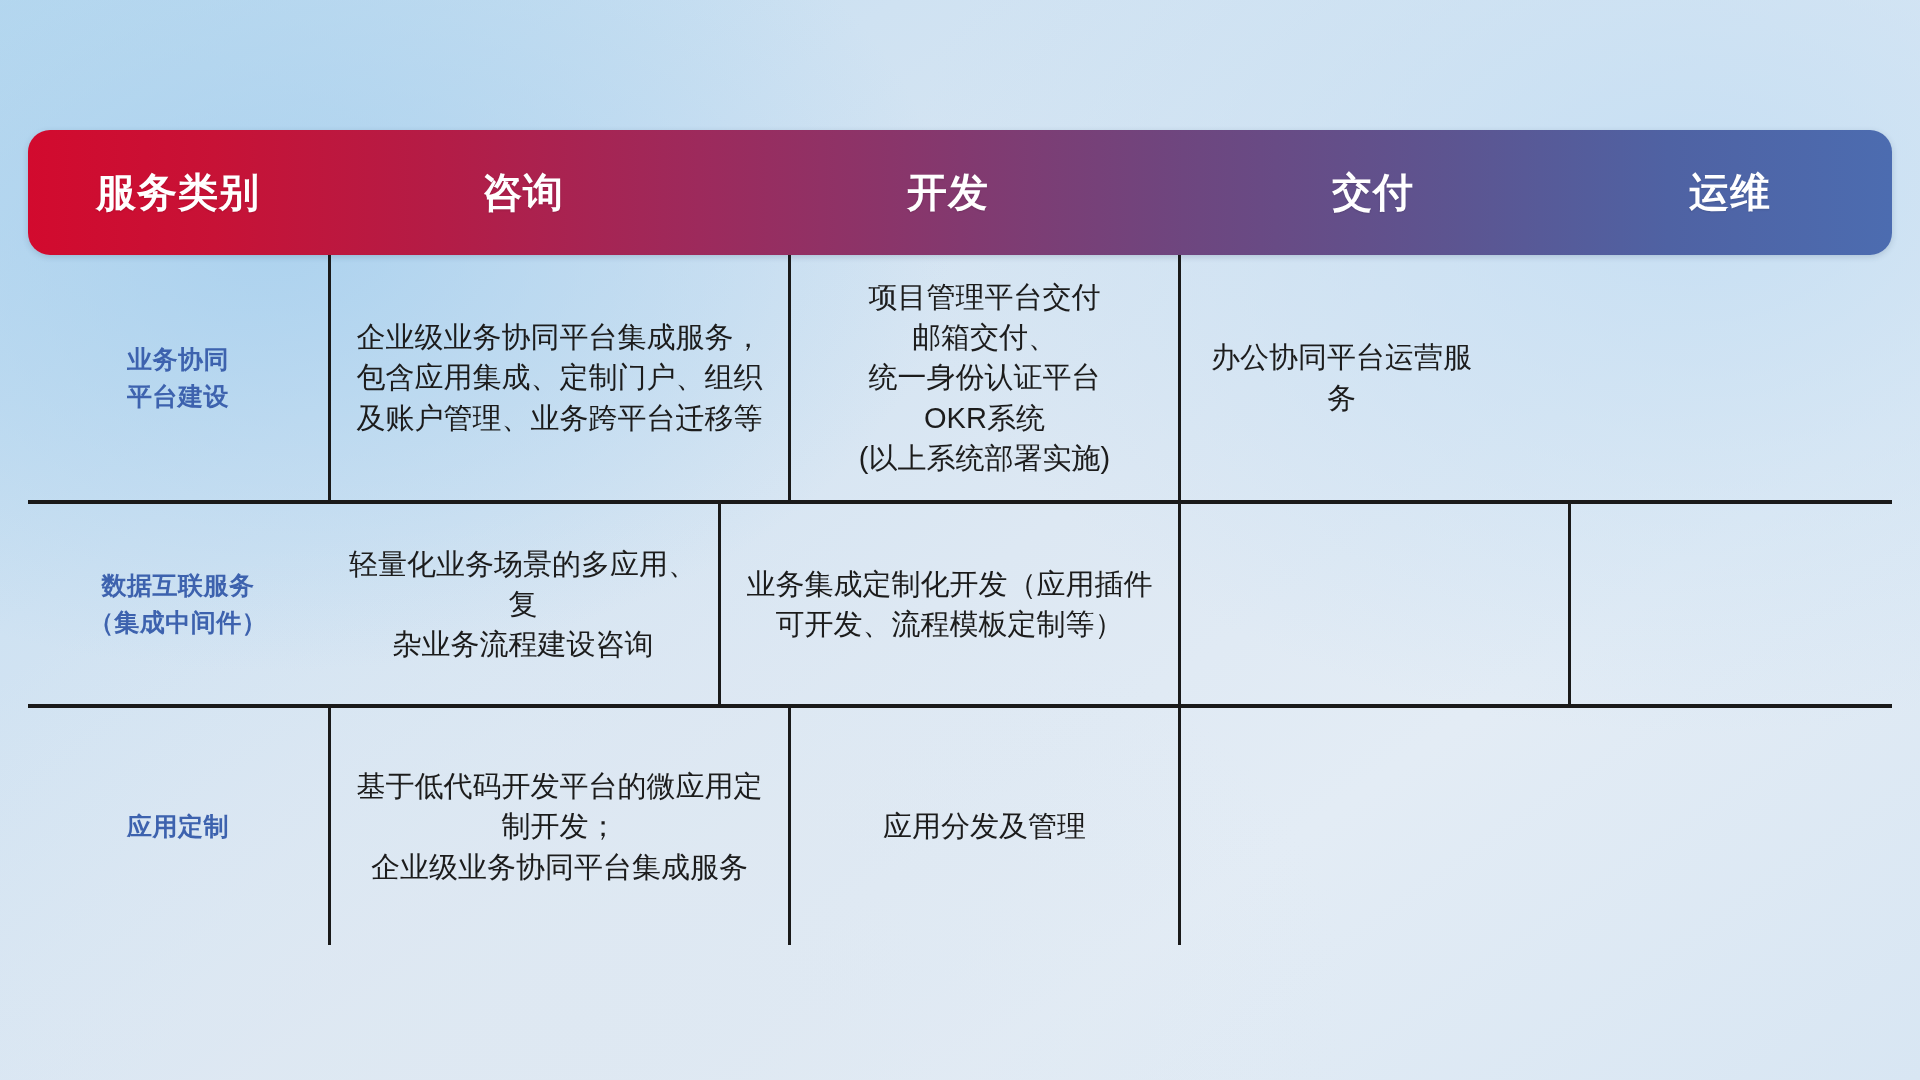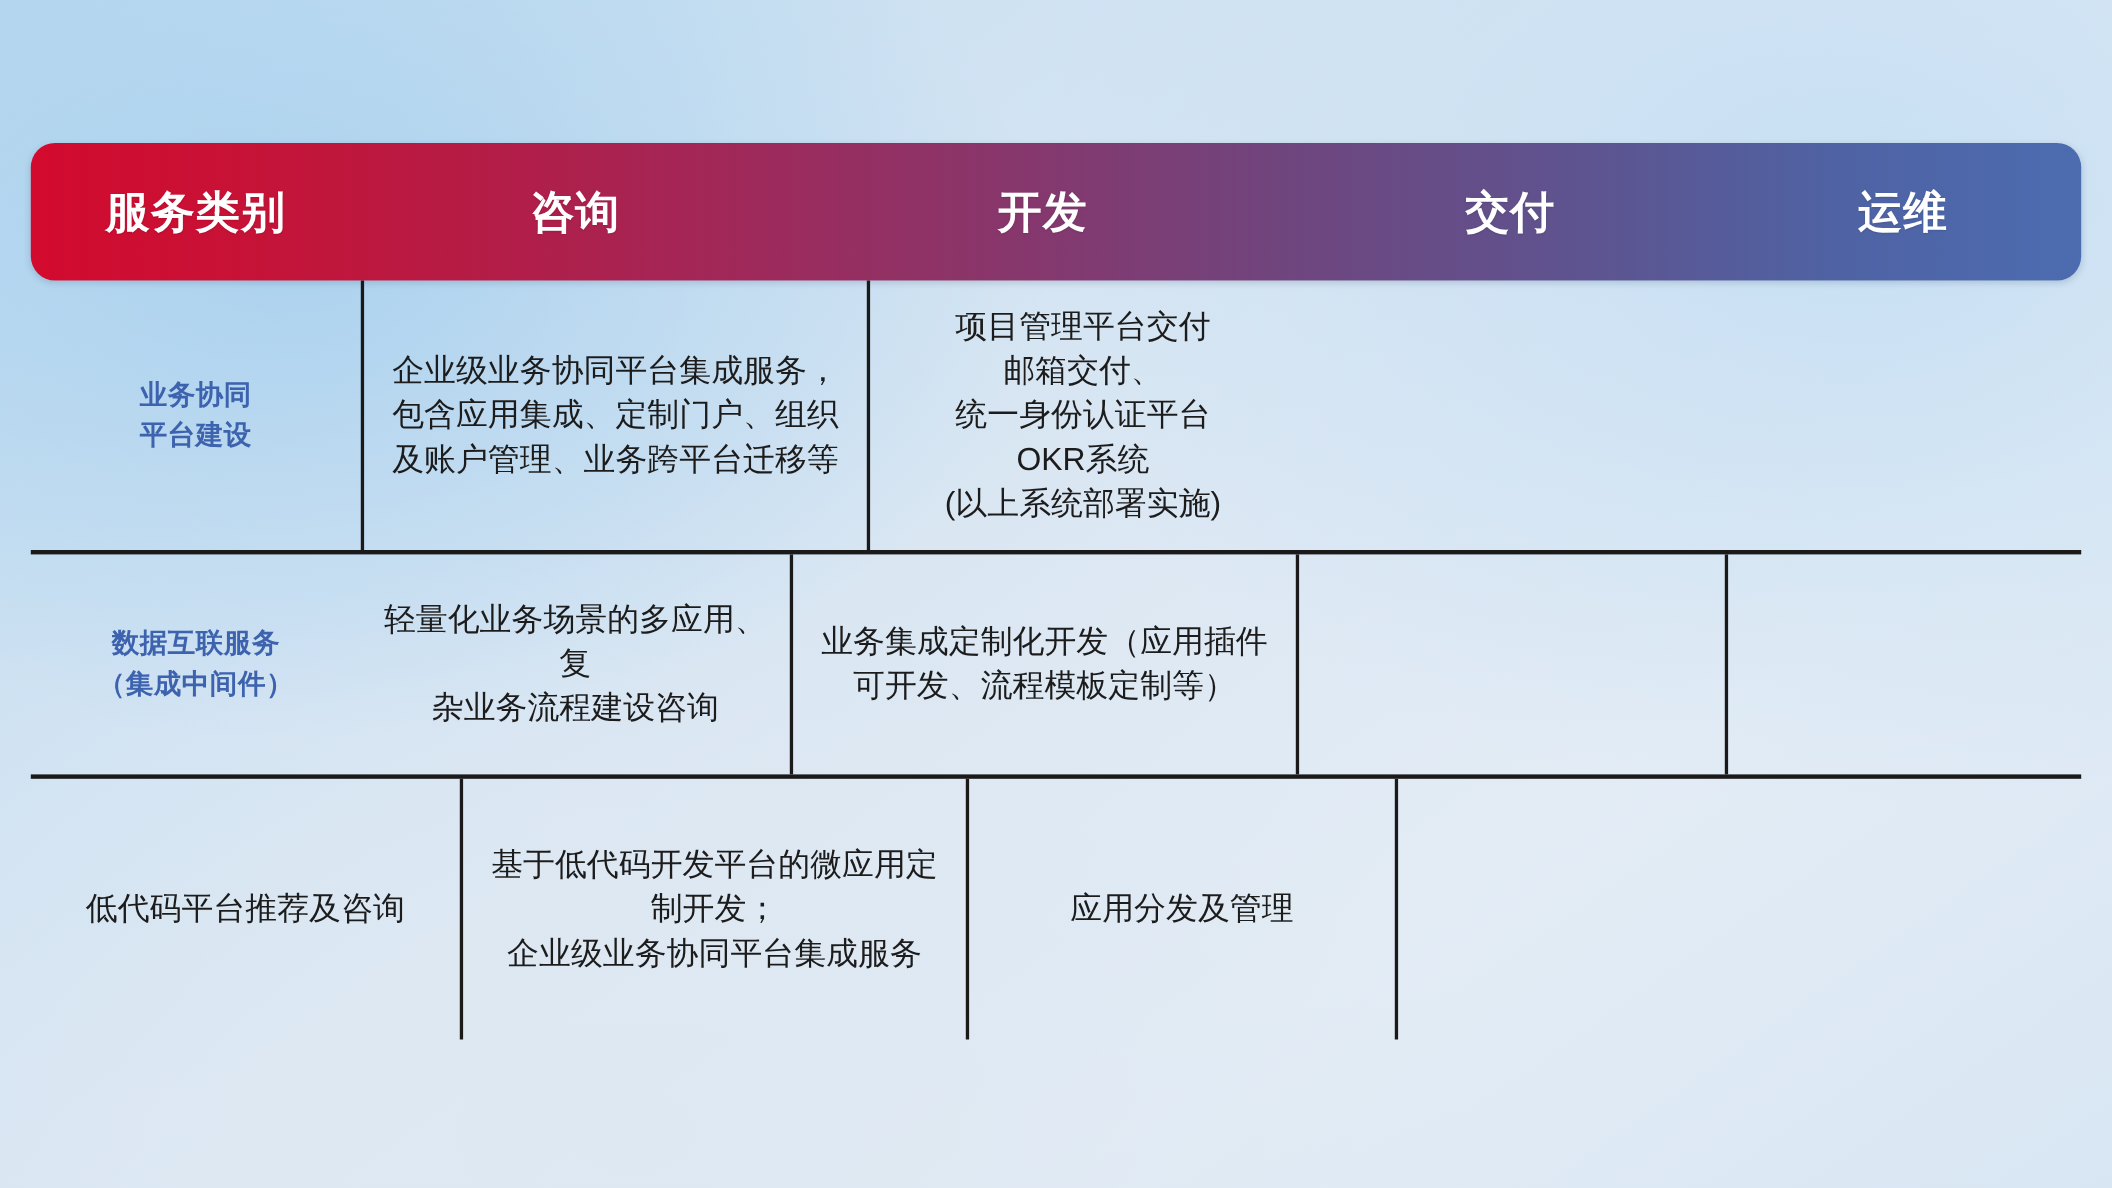--- a/index.html
+++ b/index.html
@@ -134,20 +134,23 @@
 包含应用集成、定制门户、组织
 及账户管理、业务跨平台迁移等</span>
       </div>
       <div class="td c2">
         <span style="white-space:pre-line">项目管理平台交付
 邮箱交付、
 统一身份认证平台
 OKR系统
 (以上系统部署实施)</span>
       </div>
+      <div class="td c3">
+        <span style="white-space:pre-line">办公协同平台运营服务</span>
+      </div>
     </div>
 
     <div class="trow r1">
       <div class="td split0 no-left-rule">
         <span class="cat">
           <span>数据互联服务</span><br>
           <span>（集成中间件）</span>
         </span>
       </div>
       <div class="td split1 no-left-rule">
@@ -160,22 +163,24 @@
       </div>
       <div class="td c2">
         <span style="white-space:pre-line"></span>
       </div>
       <div class="td c3">
         <span style="white-space:pre-line"></span>
       </div>
     </div>
 
     <div class="trow r2">
-      <div class="td split1 no-left-rule">
-        <span style="white-space:pre-line">低代码平台推荐及咨询</span>
+      <div class="td split0 no-left-rule">
+        <span class="cat">
+          <span>应用定制</span>
+        </span>
       </div>
       <div class="td c1">
         <span style="white-space:pre-line">基于低代码开发平台的微应用定
 制开发；
 企业级业务协同平台集成服务</span>
       </div>
       <div class="td c2">
         <span style="white-space:pre-line">应用分发及管理</span>
       </div>
       <div class="td c3">

